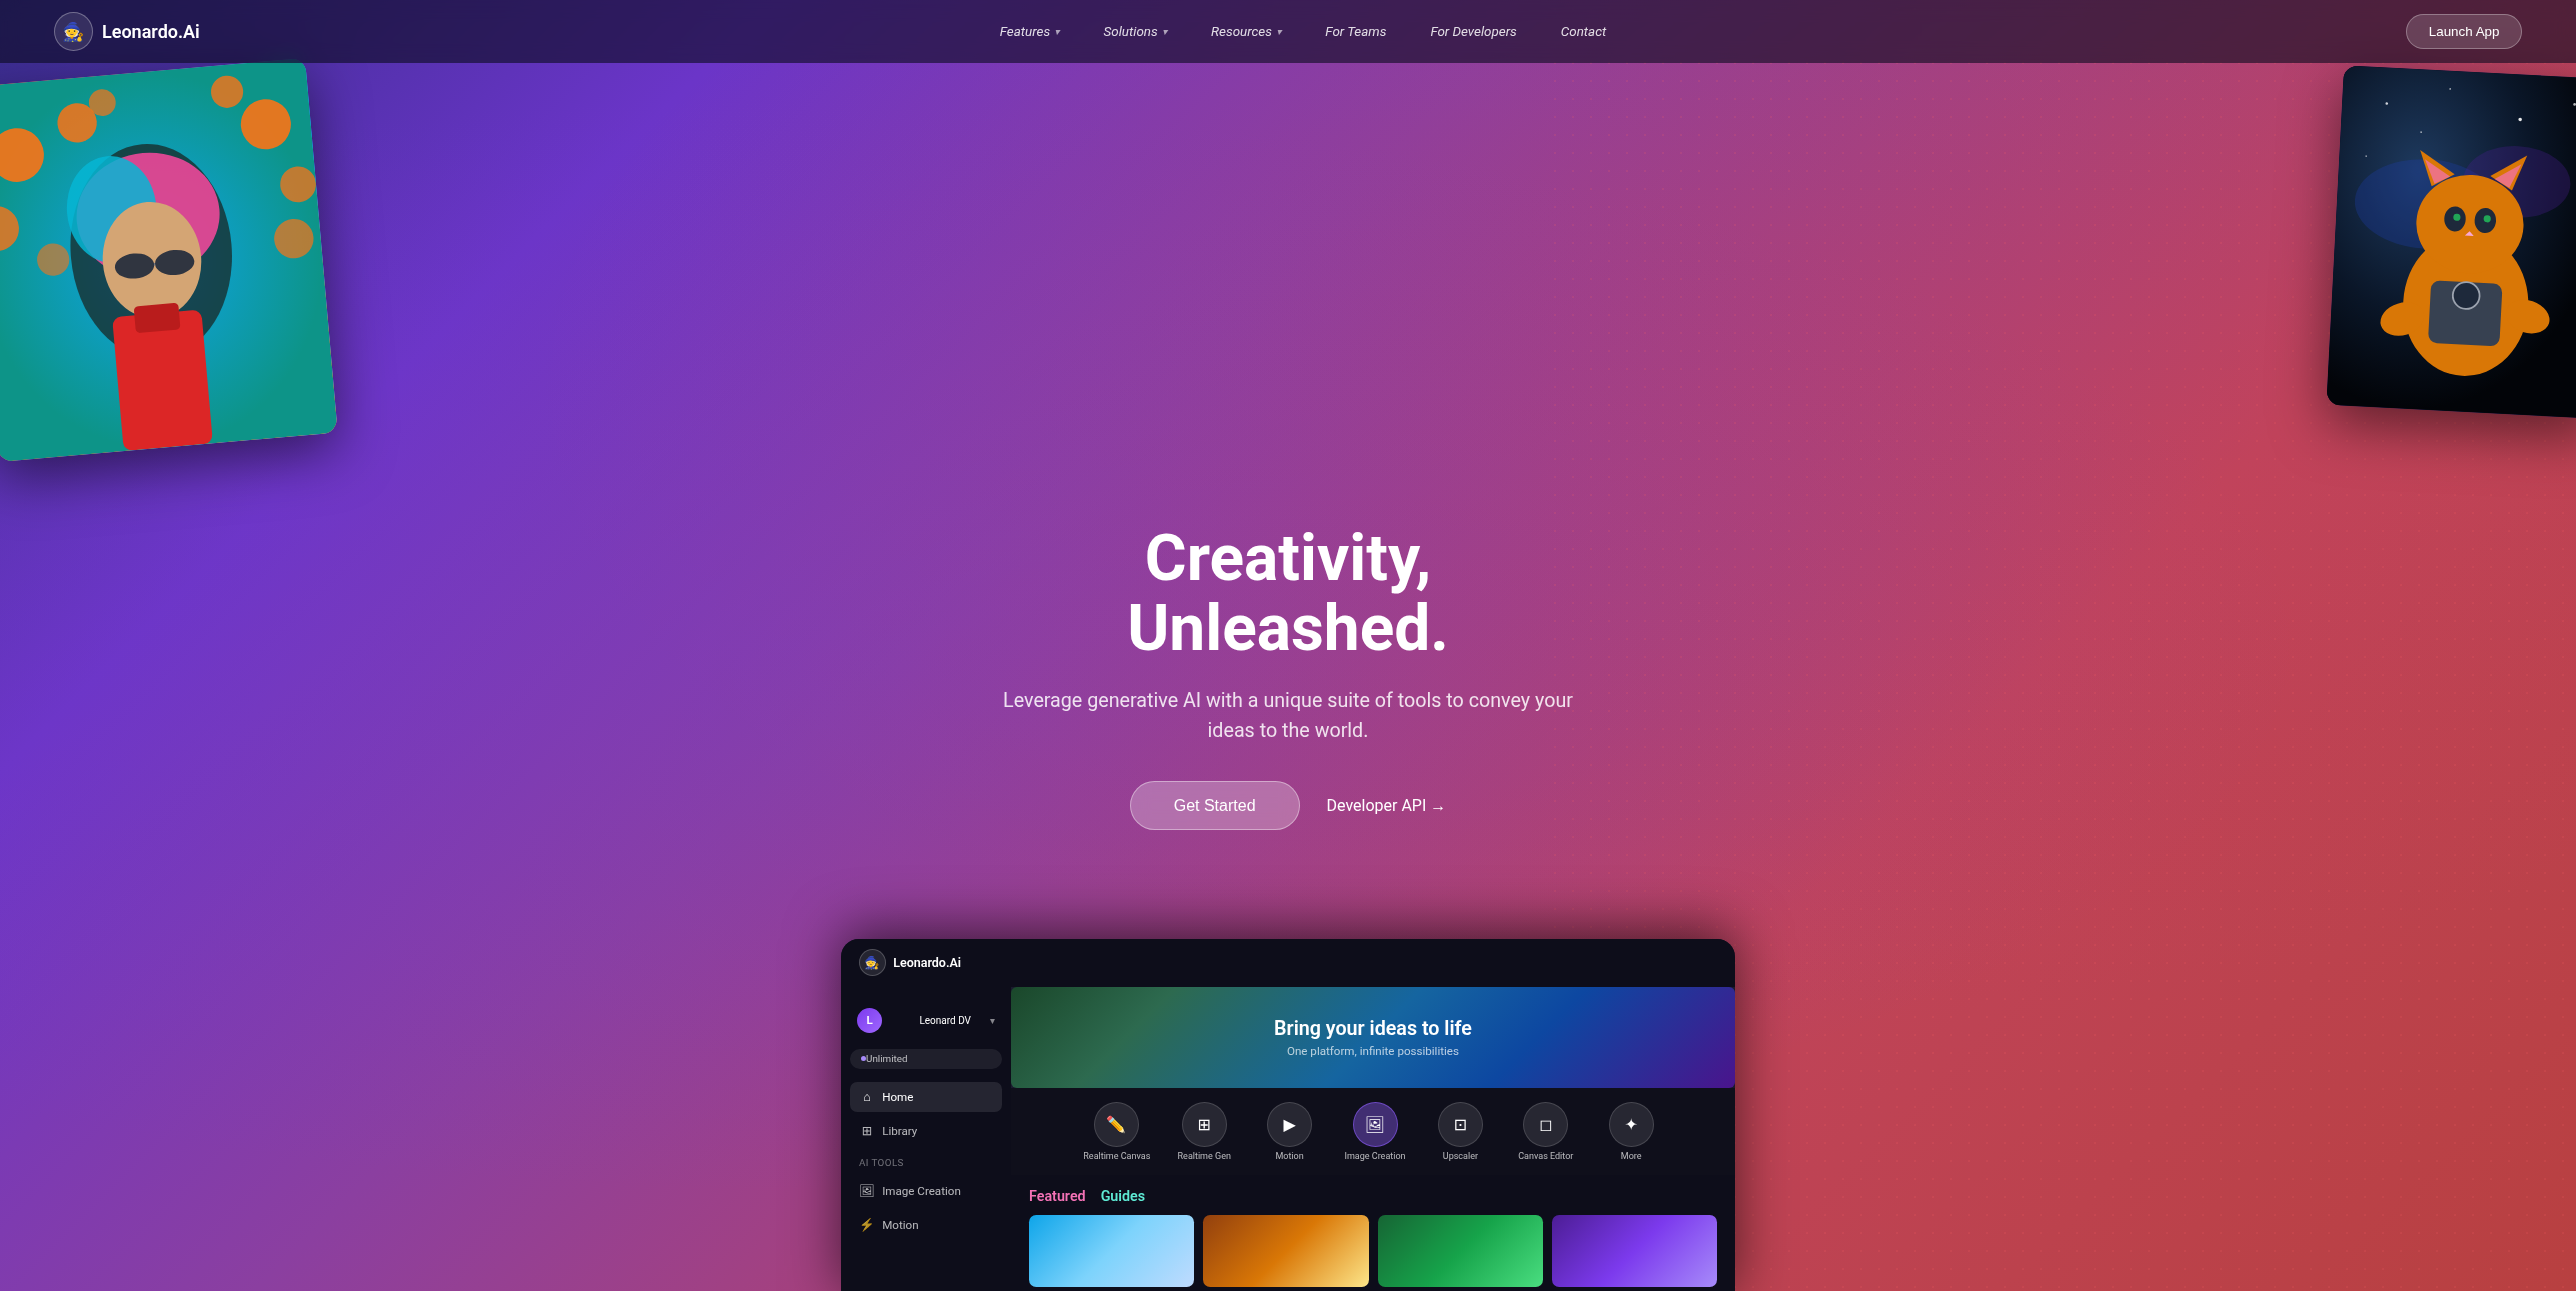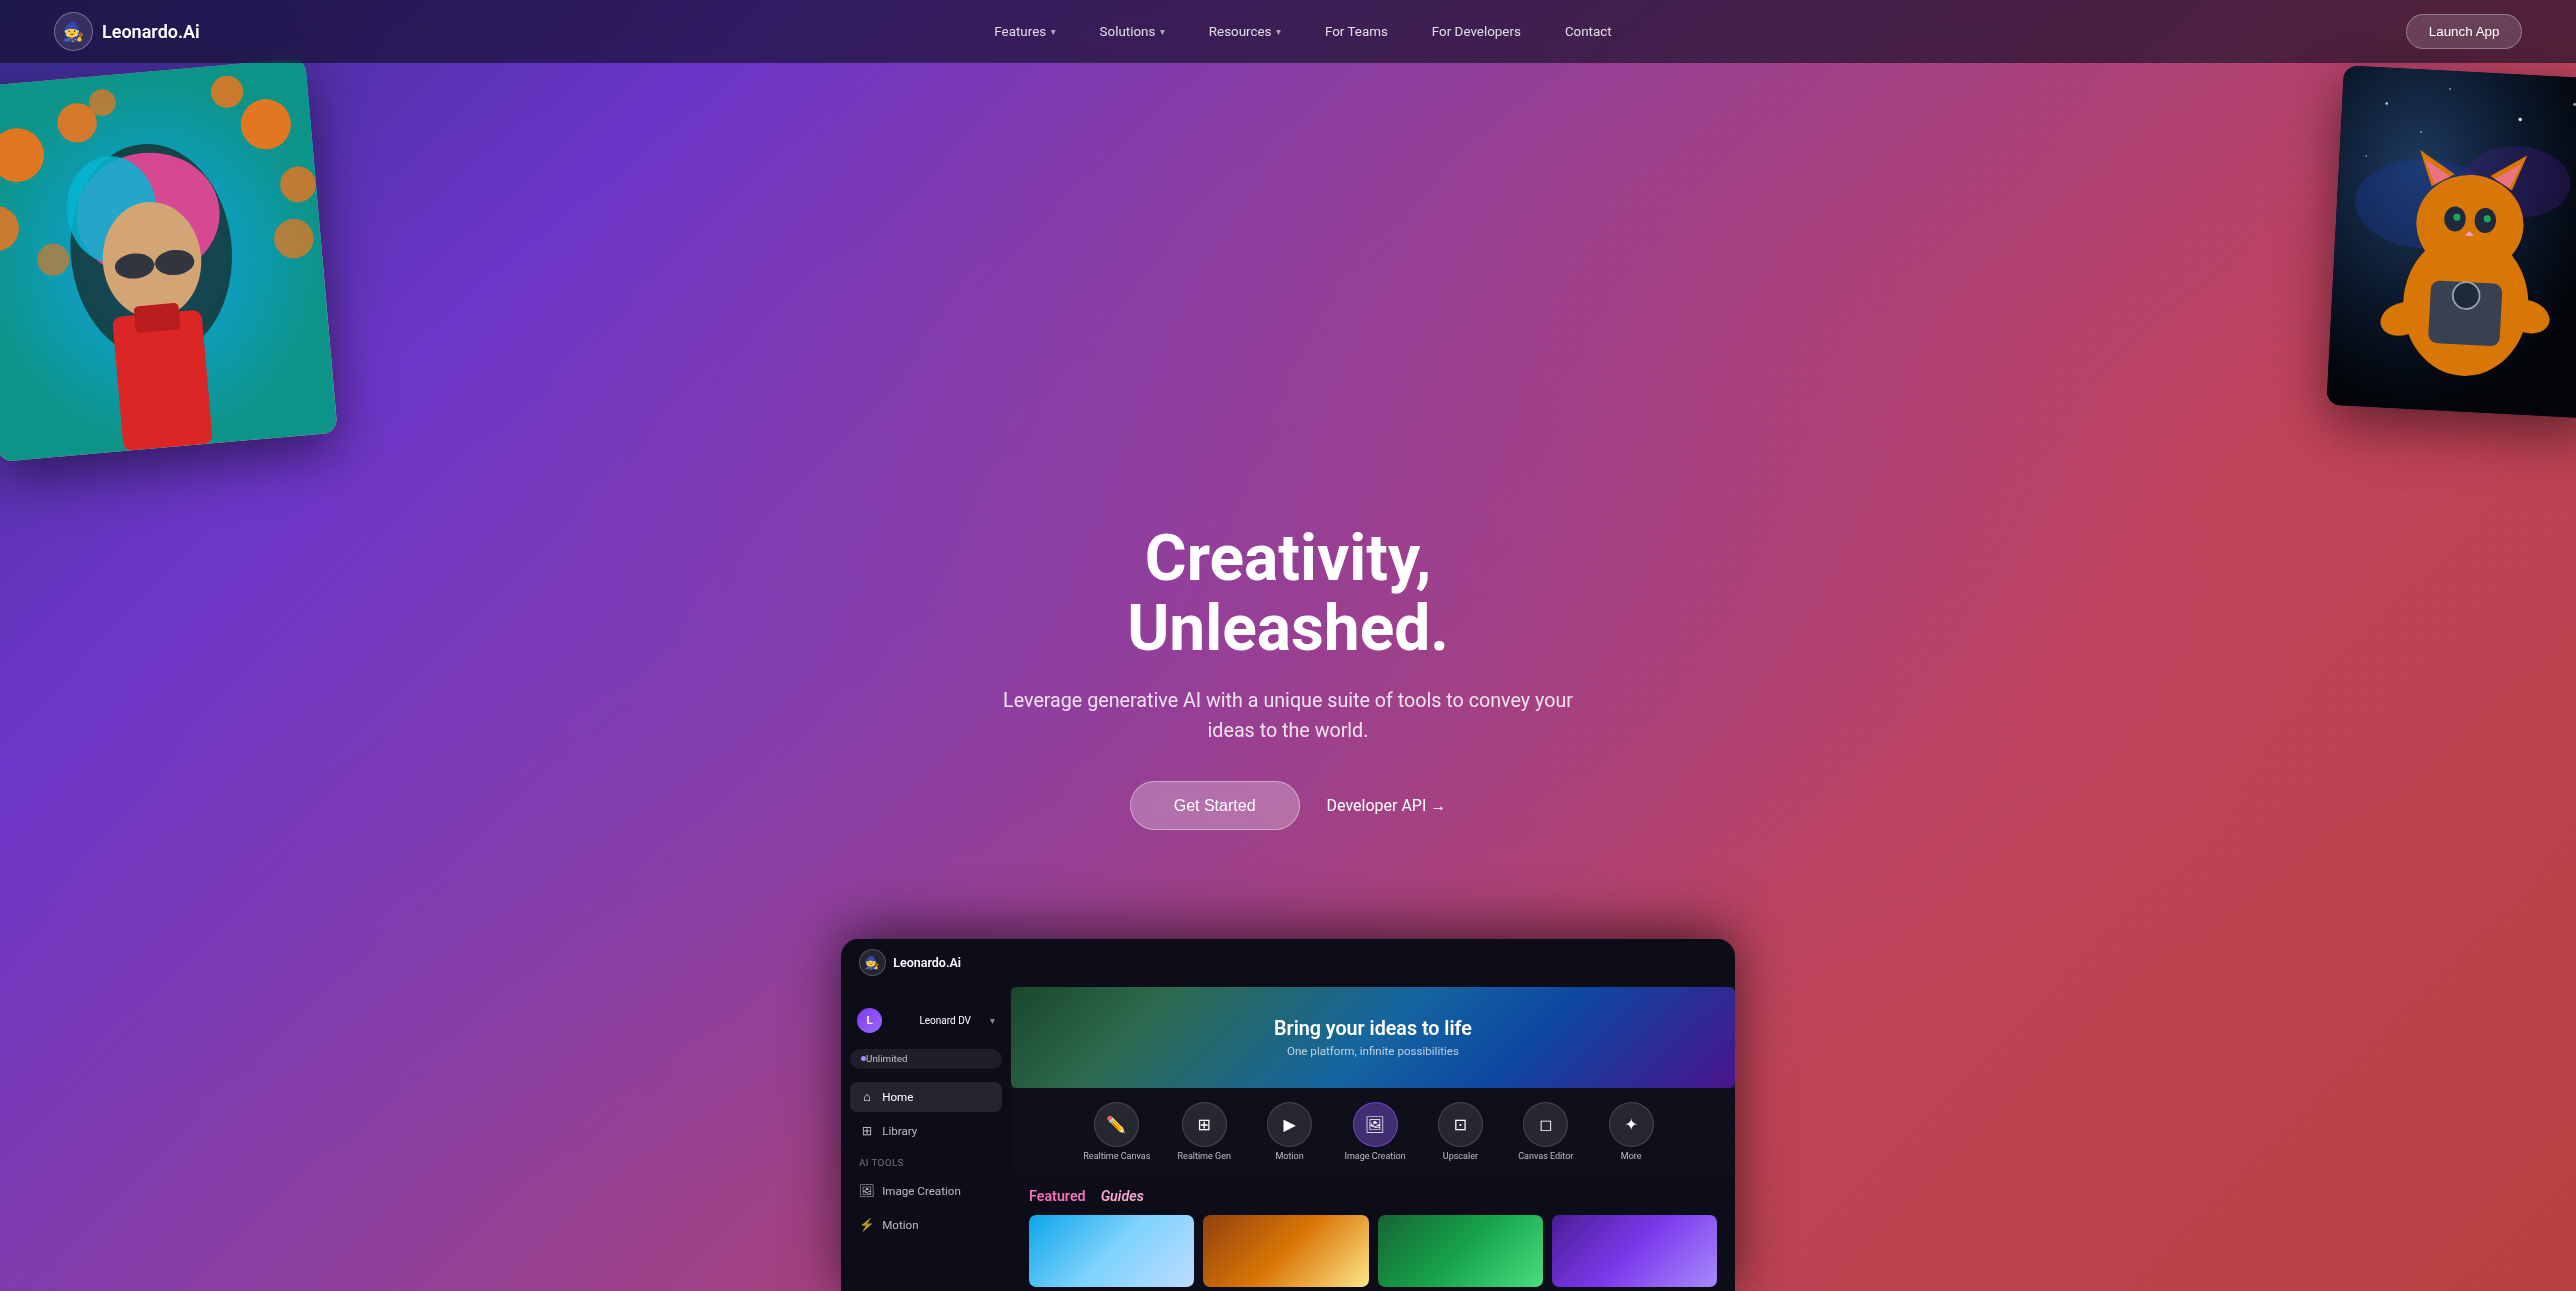--- a/index.html
+++ b/index.html
@@ -13,21 +13,21 @@
       background: rgba(10,10,30,0.6); backdrop-filter: blur(9px);
     }
     .nav-logo { display: flex; align-items: center; gap: 9px; cursor: pointer; }
     .nav-logo-icon {
       width: 39px; height: 39px; border-radius: 50%; border: 1.8px solid rgba(255,255,255,0.3);
       background: rgba(255,255,255,0.1);
       display: flex; align-items: center; justify-content: center;
       font-size: 18px; color: white;
     }
     .nav-logo-text { color: white; font-size: 18px; font-weight: 600; }
-    .nav-links { display: flex; align-items: flex-end; gap: 44px; }
+    .nav-links { display: flex; align-items: flex-end; gap: 44px; font-style: italic; }
     .nav-link {
       color: rgba(255,255,255,0.85); font-size: 13.4px; cursor: pointer;
       display: flex; align-items: center; gap: 4.5px;
       text-decoration: none;
     }
     .chevron { font-size: 9.8px; opacity: 0.7; }
     .launch-btn {
       background: rgba(255,255,255,0.15); border: 0.9px solid rgba(255,255,255,0.3);
       color: white; padding: 9px 21.5px; border-radius: 22.4px; font-size: 13.4px;
       cursor: pointer; font-weight: 500;
@@ -171,21 +171,21 @@
     }
     .tool-icon.active { background: rgba(139,92,246,0.4); border-color: rgba(139,92,246,0.6); }
     .tool-label { color: rgba(255,255,255,0.7); font-size: 9px; text-align: center; }
 
     .featured-section { padding: 13.4px 18px; background: #0d0d1a; flex: 1; }
     .featured-title {
       font-size: 14.3px; margin-bottom: 10.7px;
       display: flex; gap: 15px;
     }
     .featured-highlight { color: #f472b6; font-weight: 600; }
-    .featured-rest { color: #f9a8d4; font-weight: 600; font-style: italic; }
+    .featured-rest { color: #5eead4; font-weight: 600; }
     .guide-cards { display: flex; gap: 9px; }
     .guide-card {
       flex: 1; height: 72px; border-radius: 7.2px; overflow: hidden;
       background: linear-gradient(135deg, #1e3a5f, #0a1628);
     }
     .guide-card:nth-child(1) { background: linear-gradient(135deg, #0ea5e9 0%, #7dd3fc 50%, #bfdbfe 100%); }
     .guide-card:nth-child(2) { background: linear-gradient(135deg, #92400e 0%, #d97706 50%, #fde68a 100%); }
     .guide-card:nth-child(3) { background: linear-gradient(135deg, #166534 0%, #16a34a 50%, #4ade80 100%); }
     .guide-card:nth-child(4) { background: linear-gradient(135deg, #4c1d95 0%, #7c3aed 50%, #a78bfa 100%); }
 

